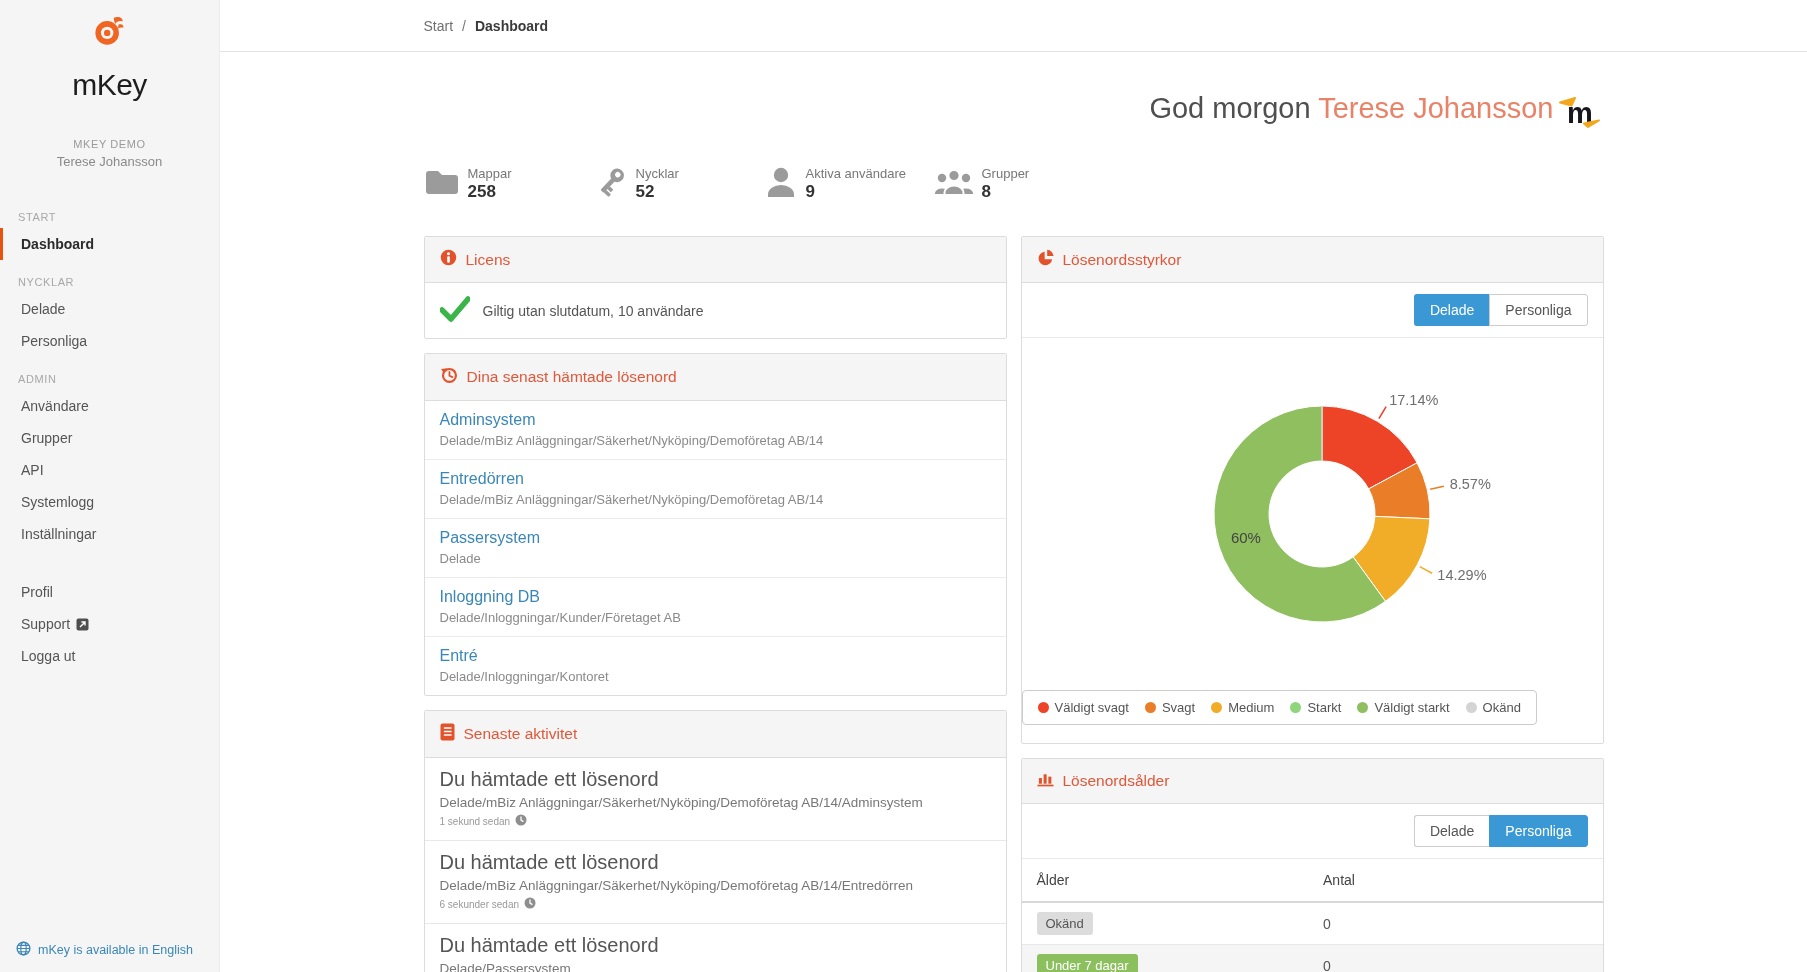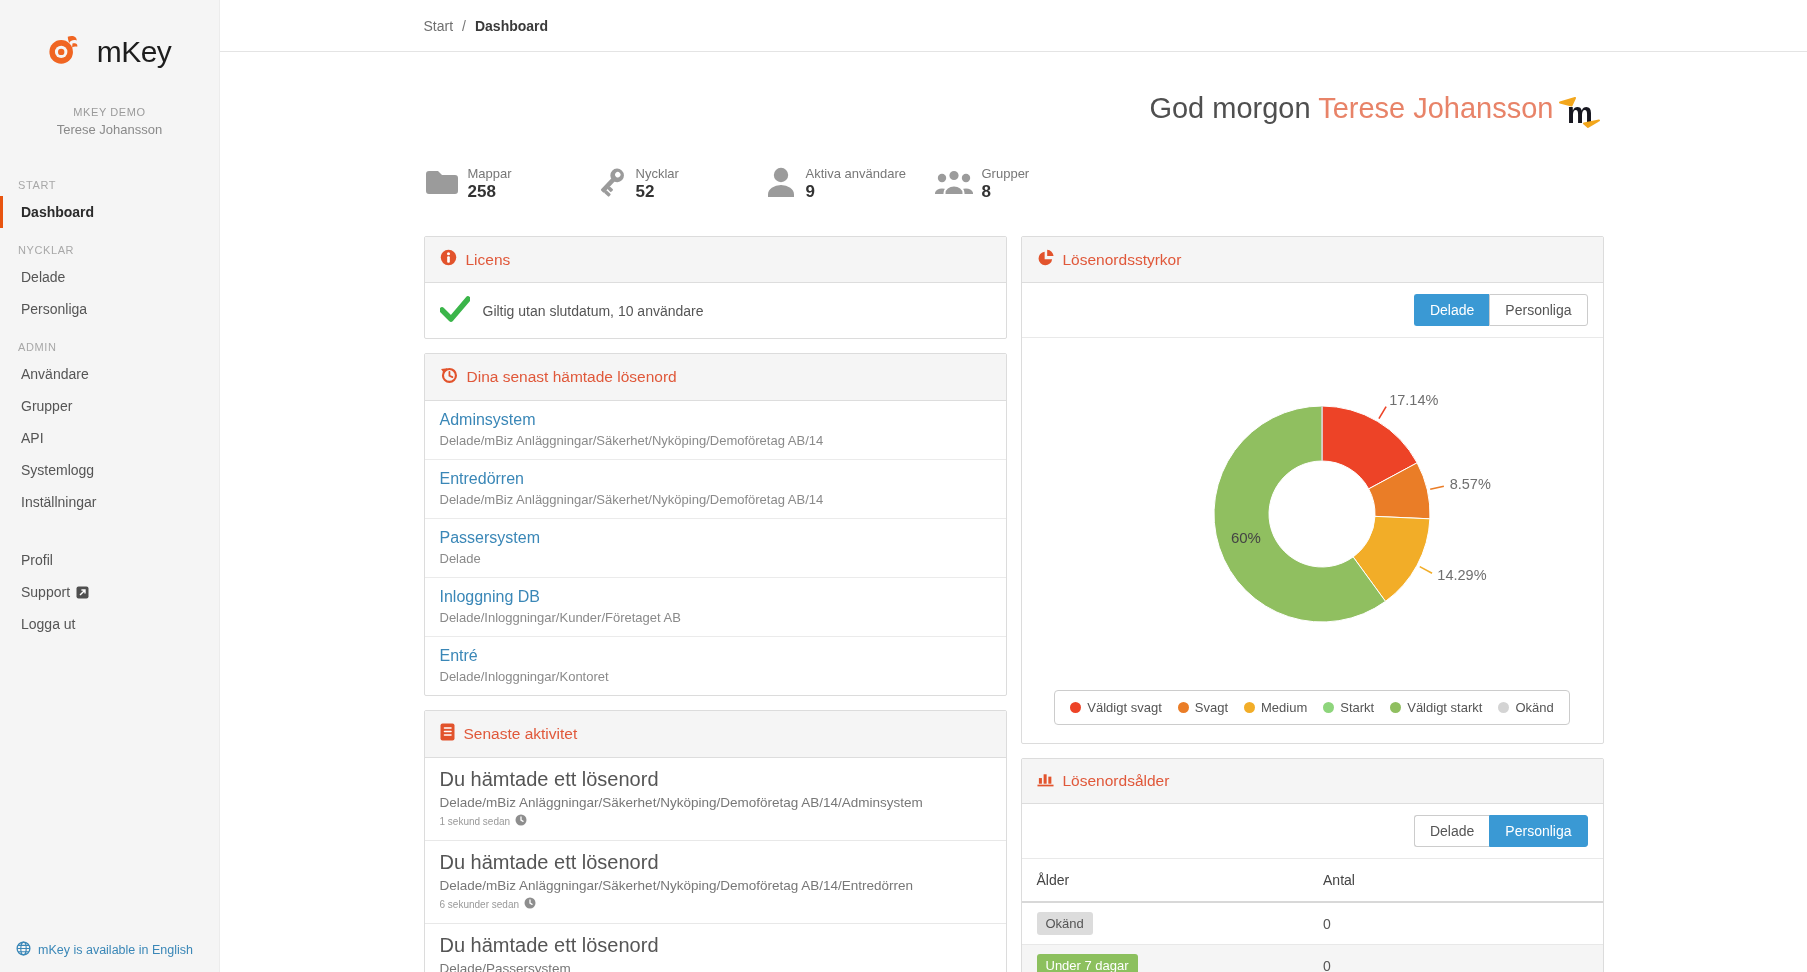--- a/index.html
+++ b/index.html
@@ -2,21 +2,21 @@
 <html><head>
 <meta charset="utf-8">
 <style>
   * { box-sizing: border-box; margin: 0; padding: 0; }
   html,body { width:1807px; height:972px; overflow:hidden; }
   body { font-family:"Liberation Sans", sans-serif; background:#fff; color:#555; }
   .app { display:flex; width:1807px; height:972px; }
 
   
   .sidebar { width:220px; min-width:220px; height:100%; background:#f5f5f5; border-right:1px solid #ececec; position:relative; }
-  .logo-row { display:flex; align-items:center; justify-content:center; gap:17px; margin-top:34px; }
+  .logo-row { display:flex; align-items:center; justify-content:center; gap:17px; margin-top:15px;flex-direction:column; }
   .logo-text { font-size:30px; color:#1d1d1d; letter-spacing:-0.5px; }
   .account { margin-top:36px; text-align:center; }
   .account-name { font-size:11px; color:#9a9a9a; letter-spacing:0.6px; }
   .account-user { font-size:13px; color:#8a8a8a; margin-top:4px; }
   .nav { margin-top:26px; }
   .section-label { font-size:11px; color:#a8a8a8; letter-spacing:0.6px; padding:16px 18px 5px; }
   .nav-section.no-label { margin-top:26px; }
   .side-item { font-size:14px; color:#555; padding:8px 18px; border-left:3px solid transparent; cursor:pointer; display:flex; align-items:center; gap:6px; }
   .side-item.active { border-left-color:#e8540f; color:#2b2b2b; font-weight:700; }
   .ext-icon { display:inline-flex; }
@@ -62,21 +62,21 @@
 
   .toggle-row { padding:11px 15px; display:flex; justify-content:flex-end; border-bottom:1px solid #e9e9e9; }
   .btn-group { display:inline-flex; }
   .btn { border:1px solid #ccc; background:#fff; color:#555; font-size:14px; font-family:"Liberation Sans",sans-serif; padding:7px 15px; cursor:pointer; }
   .btn:first-child { border-radius:3px 0 0 3px; border-right:none; }
   .btn:last-child { border-radius:0 3px 3px 0; }
   .btn.active { background:#3a99d4; border-color:#3a99d4; color:#fff; }
 
   .chart-wrap { padding-top:4px; }
   .chart-svg { display:block; margin:0 auto; }
-  .legend-row { display:flex; justify-content:center; padding:2px 0 18px; }
+  .legend-row { display:flex; padding:2px 0 18px; }
   .legend-box { border:1px solid #ccc; border-radius:4px; padding:9px 15px; display:flex; gap:16px; align-items:center; }
   .legend-item { display:flex; align-items:center; gap:6px; font-size:13px; color:#555; cursor:pointer; }
   .legend-dot { width:11px; height:11px; border-radius:50%; }
 
   .age-table { font-size:14px; }
   .age-head { display:flex; padding:13px 15px; border-bottom:2px solid #d8d8d8; color:#444; }
   .age-col1 { width:52%; }
   .age-row { display:flex; align-items:center; padding:9px 15px; border-bottom:1px solid #e8e8e8; }
   .age-row:nth-child(even) { background:#f5f5f5; }
   .badge { display:inline-block; padding:4px 9px; border-radius:3px; font-size:13px; }

